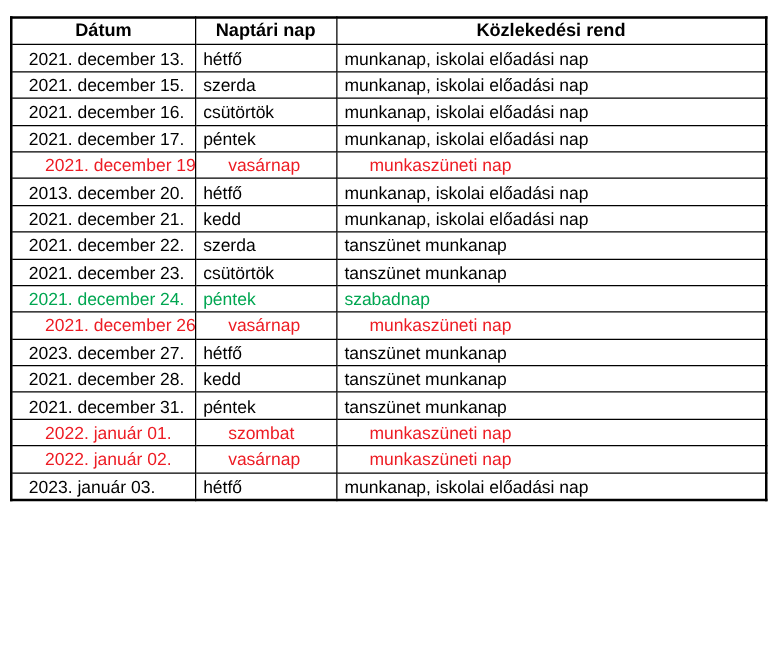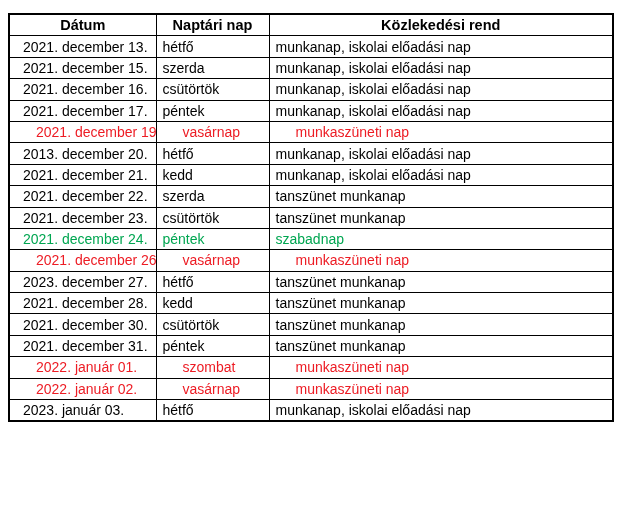--- a/index.html
+++ b/index.html
@@ -120,25 +120,20 @@
         <td>2023. december 27.</td>
         <td>hétfő</td>
         <td>tanszünet munkanap</td>
       </tr>
       <tr class="normal">
         <td>2021. december 28.</td>
         <td>kedd</td>
         <td>tanszünet munkanap</td>
       </tr>
       <tr class="normal">
-        <td>2021. december 30.</td>
-        <td>csütörtök</td>
-        <td>tanszünet munkanap</td>
-      </tr>
-      <tr class="normal">
         <td>2021. december 31.</td>
         <td>péntek</td>
         <td>tanszünet munkanap</td>
       </tr>
       <tr class="munkaszuneti">
         <td>2022. január 01.</td>
         <td>szombat</td>
         <td>munkaszüneti nap</td>
       </tr>
       <tr class="munkaszuneti">

